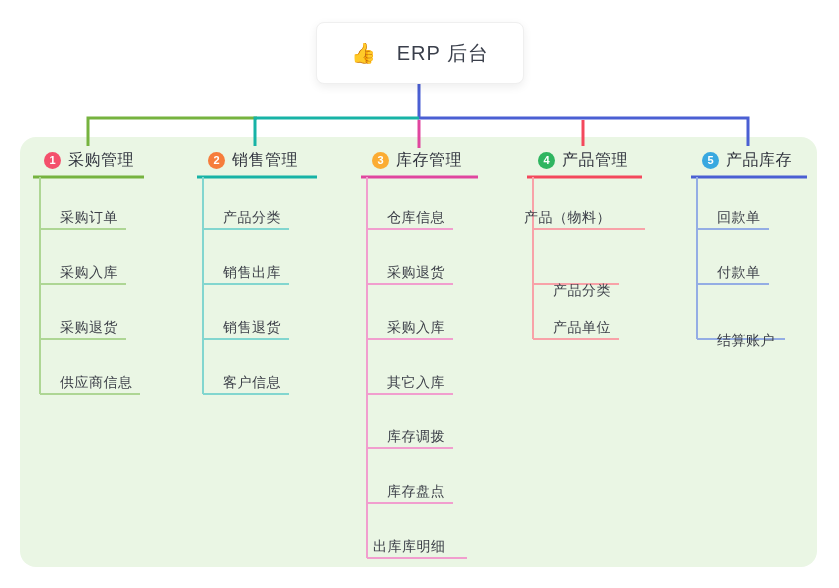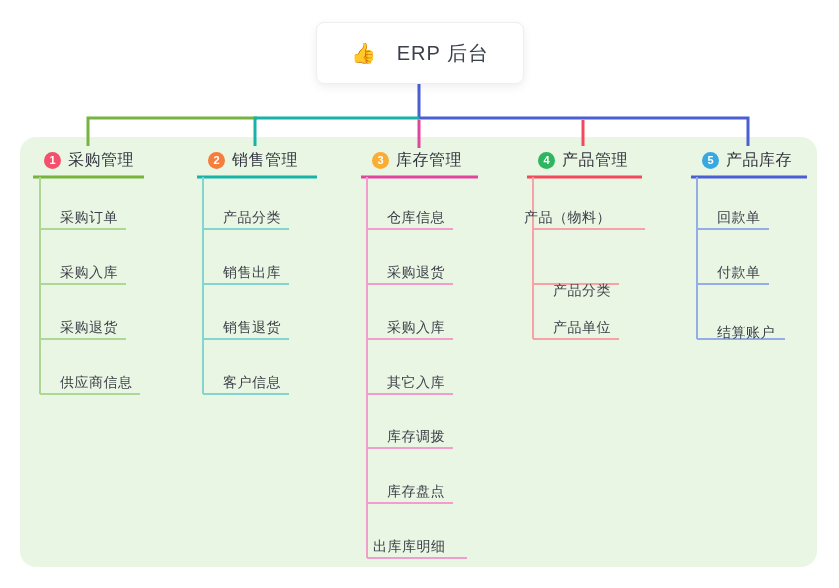--- a/index.html
+++ b/index.html
@@ -136,15 +136,15 @@
   <div class="child" style="left:387px;top:426px">库存调拨</div>
   <div class="child" style="left:387px;top:481px">库存盘点</div>
   <div class="child" style="left:373px;top:536px">出库库明细</div>
 
   <div class="child" style="left:524px;top:207px">产品（物料）</div>
   <div class="child" style="left:553px;top:280px">产品分类</div>
   <div class="child" style="left:553px;top:317px">产品单位</div>
 
   <div class="child" style="left:717px;top:207px">回款单</div>
   <div class="child" style="left:717px;top:262px">付款单</div>
-  <div class="child" style="left:717px;top:322px">结算账户</div>
+  <div class="child" style="left:717px;top:330px">结算账户</div>
 
 </div>
 
 </body></html>

